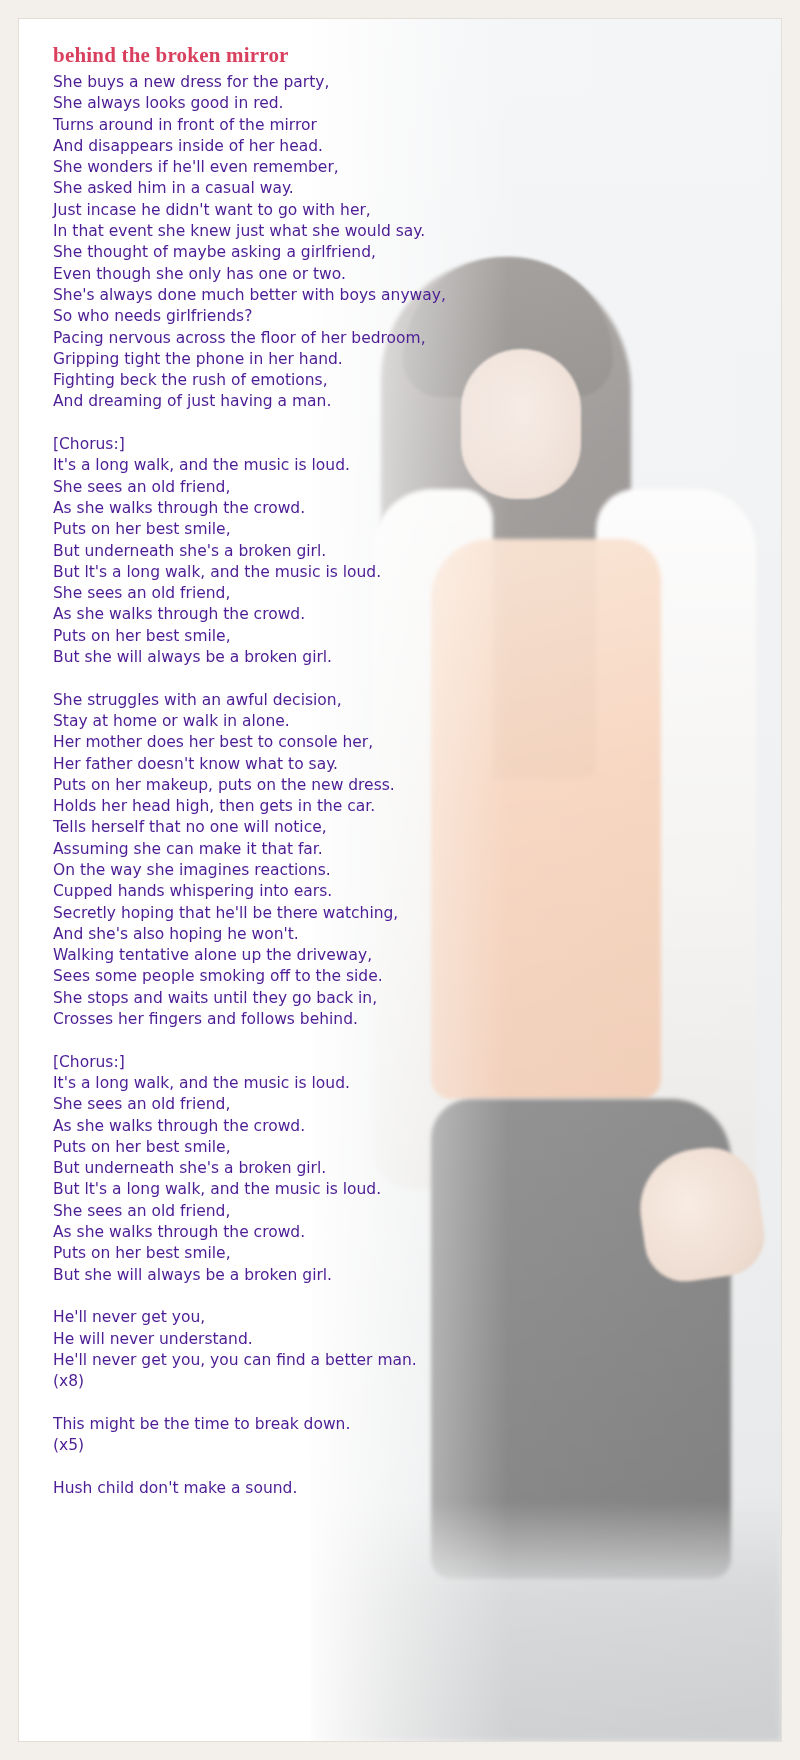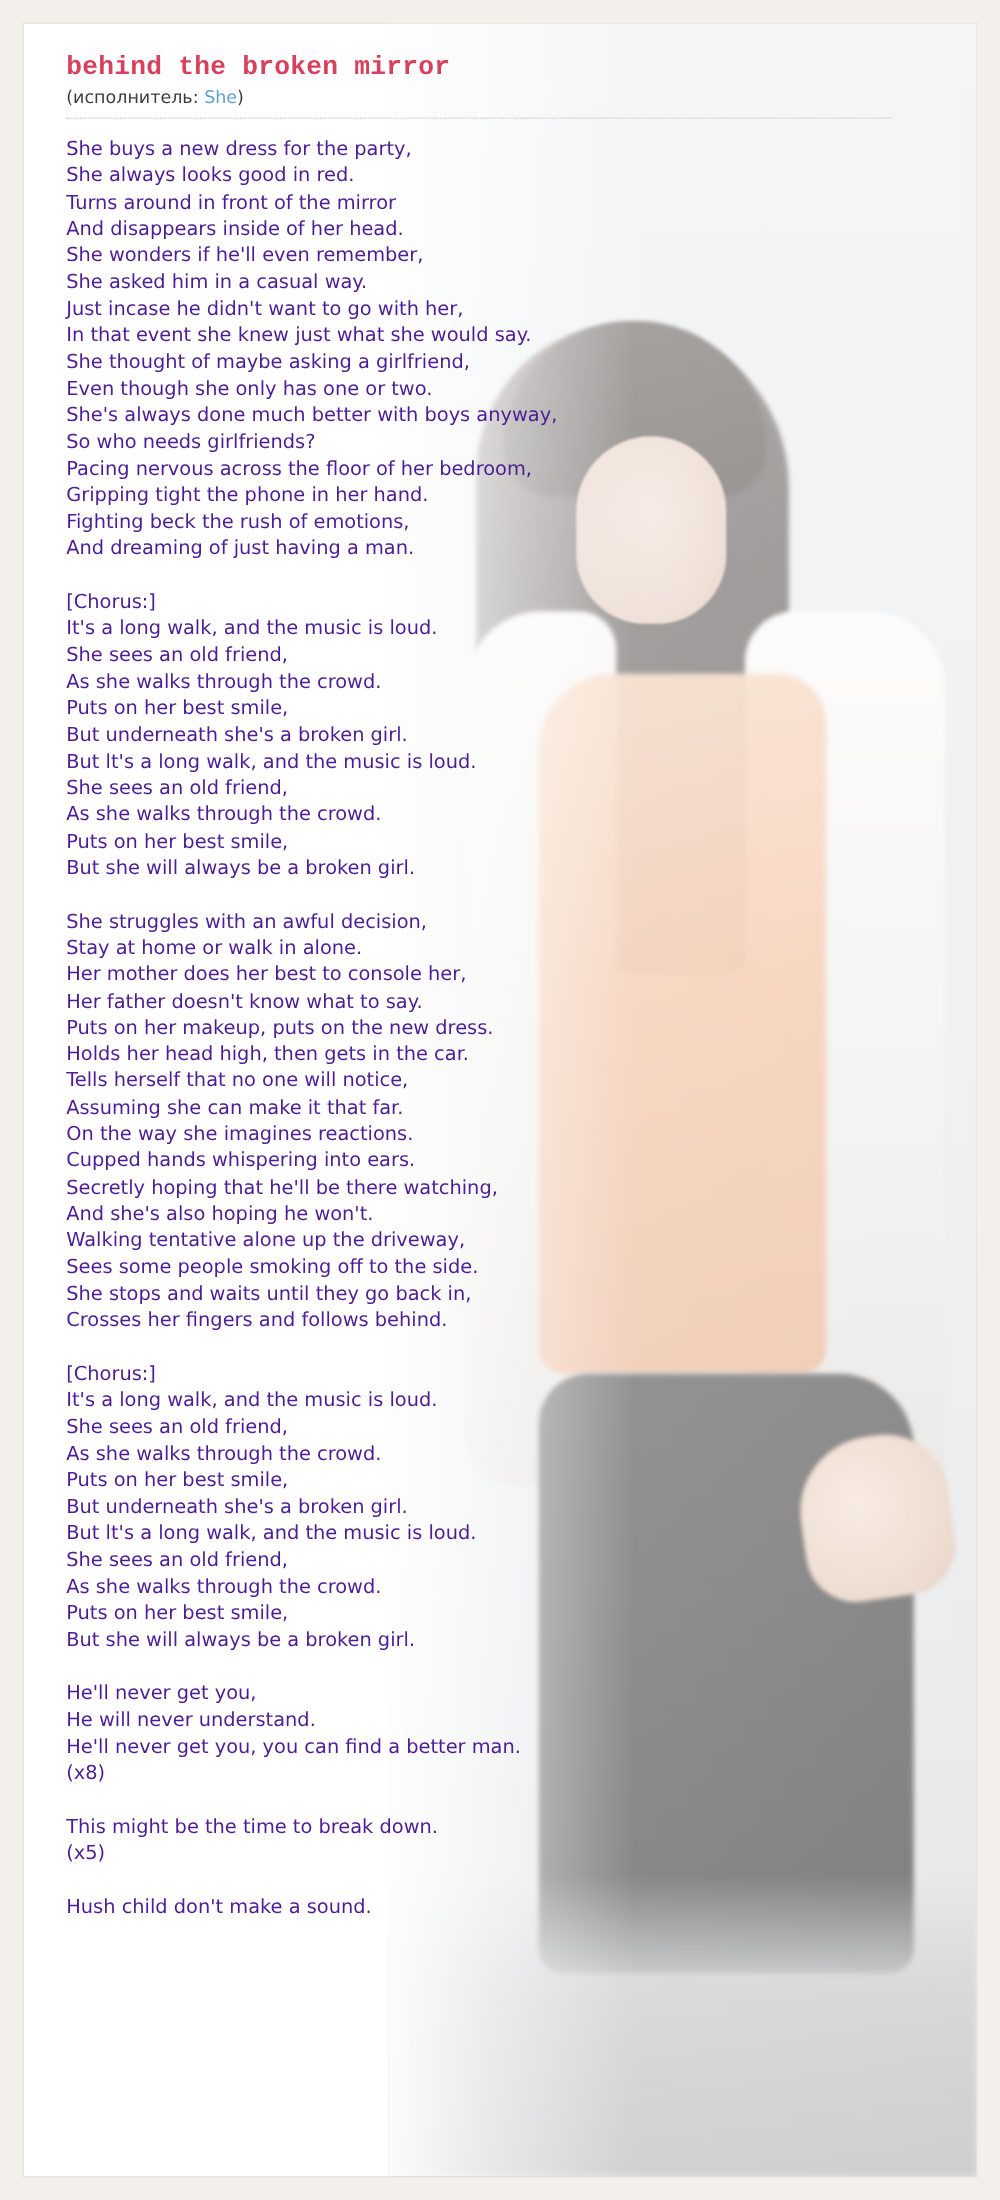--- a/index.html
+++ b/index.html
@@ -146,21 +146,21 @@
     position: relative;
     z-index: 2;
     padding: 24px 28px 30px 34px;
   }
   .song-title {
     color: #d8405e;
     font-size: 21px;
     font-weight: bold;
     letter-spacing: 0.2px;
     margin: 0 0 4px 0;
-    font-family: Liberation Mono, monospace;
+    font-family: Liberation Serif, serif;
   }
   .artist-line {
     font-size: 14px;
     color: #3c3c3c;
     padding-bottom: 8px;
     border-bottom: 1px dotted #c9c6c0;
     margin-bottom: 14px;
     width: 660px;
   }
   .artist-link {
@@ -192,23 +192,20 @@
       <div class="shirt"></div>
       <div class="pants"></div>
       <div class="arm"></div>
       <div class="ground"></div>
       <div class="veil"></div>
     </div>
 
     <div class="content">
       <h1 class="song-title">behind the broken mirror</h1>
 
-      <div class="artist-line">
-        <span>(исполнитель: </span><a class="artist-link" href="#">She</a><span>)</span>
-      </div>
 
       <div class="lyrics">She buys a new dress for the party,
 She always looks good in red.
 Turns around in front of the mirror
 And disappears inside of her head.
 She wonders if he'll even remember,
 She asked him in a casual way.
 Just incase he didn't want to go with her,
 In that event she knew just what she would say.
 She thought of maybe asking a girlfriend,

